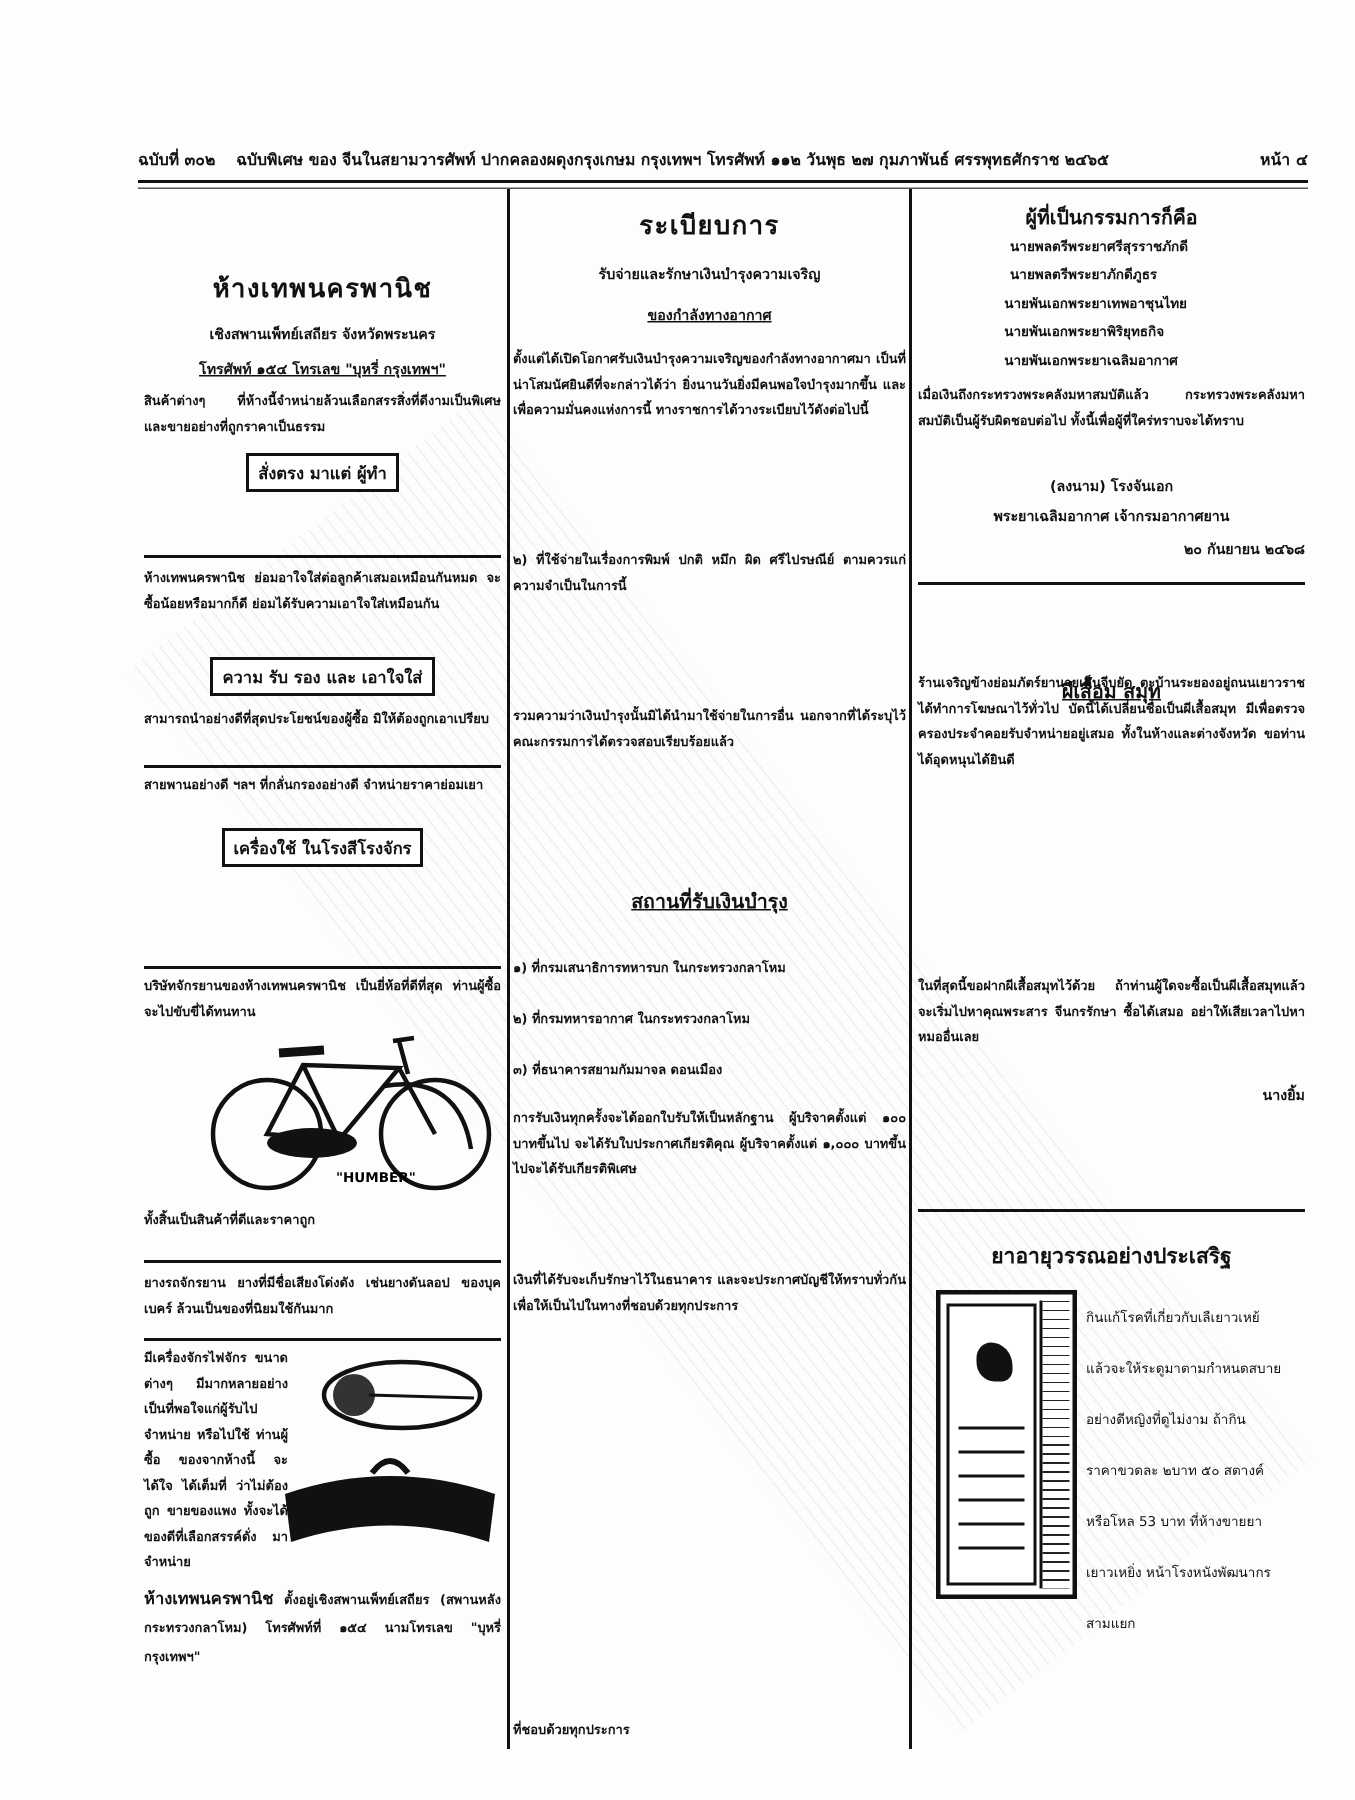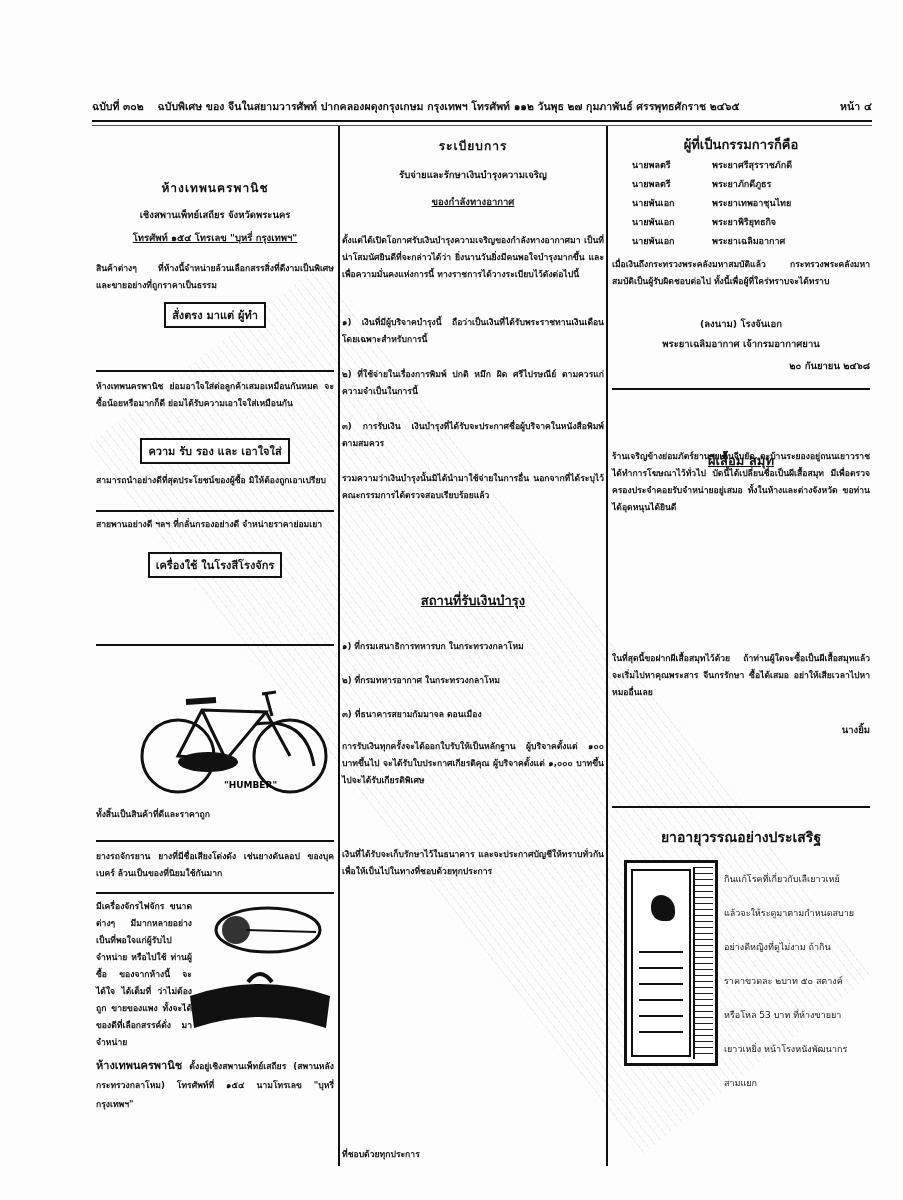--- a/index.html
+++ b/index.html
@@ -12,29 +12,29 @@
   .masthead .right { margin-left:8px; }
   .rule-top { position:absolute; left:92px; top:120px; width:780px; height:3px; border-top:2px solid #111; border-bottom:1px solid #555; }
   .col { position:absolute; top:126px; bottom:36px; }
   .col1 { left:96px; width:238px; }
   .col2 { left:342px; width:262px; }
   .col3 { left:612px; width:258px; }
   .vline { position:absolute; top:126px; width:2px; background:#111; }
   .vl1 { left:338px; height:1040px; }
   .vl2 { left:606px; height:1040px; }
   .block { position:absolute; left:0; width:100%; }
-  .title-lg { font-size:12px; font-weight:bold; text-align:center; letter-spacing:1px; }
+  .title-lg { font-size:17px; font-weight:bold; text-align:center; letter-spacing:1px; }
   .title-md { font-size:13px; font-weight:bold; text-align:center; }
   .sub { font-size:9.5px; text-align:center; font-weight:bold; }
   .underline { text-decoration:underline; }
   .para { font-size:8.6px; line-height:17px; font-weight:bold; text-align:justify; }
   .box { border:2px solid #111; display:inline-block; padding:2px 6px; font-size:11px; font-weight:bold; background:#fff; }
   .hr { position:absolute; left:0; width:100%; border-top:2px solid #111; }
   .sig-row { display:flex; font-size:9px; font-weight:bold; line-height:19px; padding-left:20px; }
-  .sig-row .rank { width:80px; }
+  .sig-row .rank { width:80px;text-align:right; }
   .center { text-align:center; }
   .right-text { text-align:right; }
   .speckle { position:absolute; width:300px; height:900px; left:330px; top:260px; transform:rotate(-38deg);
              background:repeating-linear-gradient(90deg, rgba(0,0,0,0.0) 0 6px, rgba(0,0,0,0.05) 6px 7px);
              pointer-events:none; }
   .img-box { position:absolute; }
   .product-box { position:absolute; left:12px; top:148px; width:88px; height:200px; border:3px solid #111;
                  background:#fff; }
   .product-box .inner { position:absolute; left:4px; top:6px; right:24px; bottom:6px; border:2px solid #111; }
   .product-box .side { position:absolute; right:2px; top:4px; width:18px; bottom:4px; border-left:2px solid #111;
@@ -74,20 +74,21 @@
     <div class="block center" style="top:312px;">
       <span class="box">ความ รับ รอง และ เอาใจใส่</span>
     </div>
     <div class="block para" style="top:346px;">สามารถนำอย่างดีที่สุดประโยชน์ของผู้ซื้อ มิให้ต้องถูกเอาเปรียบ</div>
     <div class="hr" style="top:384px;"></div>
     <div class="block para" style="top:390px;">สายพานอย่างดี ฯลฯ ที่กลั่นกรองอย่างดี จำหน่ายราคาย่อมเยา</div>
     <div class="block center" style="top:426px;">
       <span class="box">เครื่องใช้ ในโรงสีโรงจักร</span>
     </div>
     <div class="hr" style="top:518px;"></div>
+    <div class="block para" style="top:524px;">บริษัทจักรยานของห้างเทพนครพานิช เป็นยี่ห้อที่ดีที่สุด ท่านผู้ซื้อจะไปขับขี่ได้ทนทาน</div>
 
     <svg class="img-box" style="left:40px; top:560px;" width="196" height="110" viewBox="0 0 196 110">
       <circle cx="42" cy="70" r="36" fill="none" stroke="#111" stroke-width="3"></circle>
       <circle cx="154" cy="70" r="36" fill="none" stroke="#111" stroke-width="3"></circle>
       <path d="M42 70 L90 74 L130 26 L66 24 Z" fill="none" stroke="#111" stroke-width="3"></path>
       <path d="M66 24 L90 74 M130 26 L154 70" fill="none" stroke="#111" stroke-width="3"></path>
       <path d="M50 16 L80 14" stroke="#111" stroke-width="6"></path>
       <path d="M126 8 L140 6 M130 8 L136 30" stroke="#111" stroke-width="3"></path>
       <ellipse cx="72" cy="76" rx="30" ry="10" fill="#111"></ellipse>
       <path d="M120 38 Q170 30 178 80" fill="none" stroke="#111" stroke-width="3"></path>
@@ -118,23 +119,21 @@
     </div>
   </div>
 
   <div class="col col2">
     <div class="block" style="top:10px;">
       <div class="title-lg">ระเบียบการ</div>
       <div class="sub" style="margin-top:12px;">รับจ่ายและรักษาเงินบำรุงความเจริญ</div>
       <div class="sub underline" style="margin-top:12px;">ของกำลังทางอากาศ</div>
     </div>
     <div class="block para" style="top:106px;">ตั้งแต่ได้เปิดโอกาศรับเงินบำรุงความเจริญของกำลังทางอากาศมา เป็นที่น่าโสมนัศยินดีที่จะกล่าวได้ว่า ยิ่งนานวันยิ่งมีคนพอใจบำรุงมากขึ้น และเพื่อความมั่นคงแห่งการนี้ ทางราชการได้วางระเบียบไว้ดังต่อไปนี้</div>
-    <div class="block para" style="top:188px;">๑) เงินที่มีผู้บริจาคบำรุงนี้ ถือว่าเป็นเงินที่ได้รับพระราชทานเงินเดือนโดยเฉพาะสำหรับการนี้</div>
     <div class="block para" style="top:240px;">๒) ที่ใช้จ่ายในเรื่องการพิมพ์ ปกติ หมึก ผิด ศรีไปรษณีย์ ตามควรแก่ความจำเป็นในการนี้</div>
-    <div class="block para" style="top:292px;">๓) การรับเงิน เงินบำรุงที่ได้รับจะประกาศชื่อผู้บริจาคในหนังสือพิมพ์ตามสมควร</div>
     <div class="block title-md underline" style="top:464px;">สถานที่รับเงินบำรุง</div>
     <div class="block para" style="top:344px;">รวมความว่าเงินบำรุงนั้นมิได้นำมาใช้จ่ายในการอื่น นอกจากที่ได้ระบุไว้ คณะกรรมการได้ตรวจสอบเรียบร้อยแล้ว</div>
     <div class="block para" style="top:512px;">๑) ที่กรมเสนาธิการทหารบก ในกระทรวงกลาโหม</div>
     <div class="block para" style="top:546px;">๒) ที่กรมทหารอากาศ ในกระทรวงกลาโหม</div>
     <div class="block para" style="top:580px;">๓) ที่ธนาคารสยามกัมมาจล ดอนเมือง</div>
     <div class="block para" style="top:612px;">การรับเงินทุกครั้งจะได้ออกใบรับให้เป็นหลักฐาน ผู้บริจาคตั้งแต่ ๑๐๐ บาทขึ้นไป จะได้รับใบประกาศเกียรติคุณ ผู้บริจาคตั้งแต่ ๑,๐๐๐ บาทขึ้นไปจะได้รับเกียรติพิเศษ</div>
     <div class="block para" style="top:720px;">เงินที่ได้รับจะเก็บรักษาไว้ในธนาคาร และจะประกาศบัญชีให้ทราบทั่วกัน เพื่อให้เป็นไปในทางที่ชอบด้วยทุกประการ</div>
     <div class="block para" style="top:1020px;">ที่ชอบด้วยทุกประการ</div>
   </div>
 

